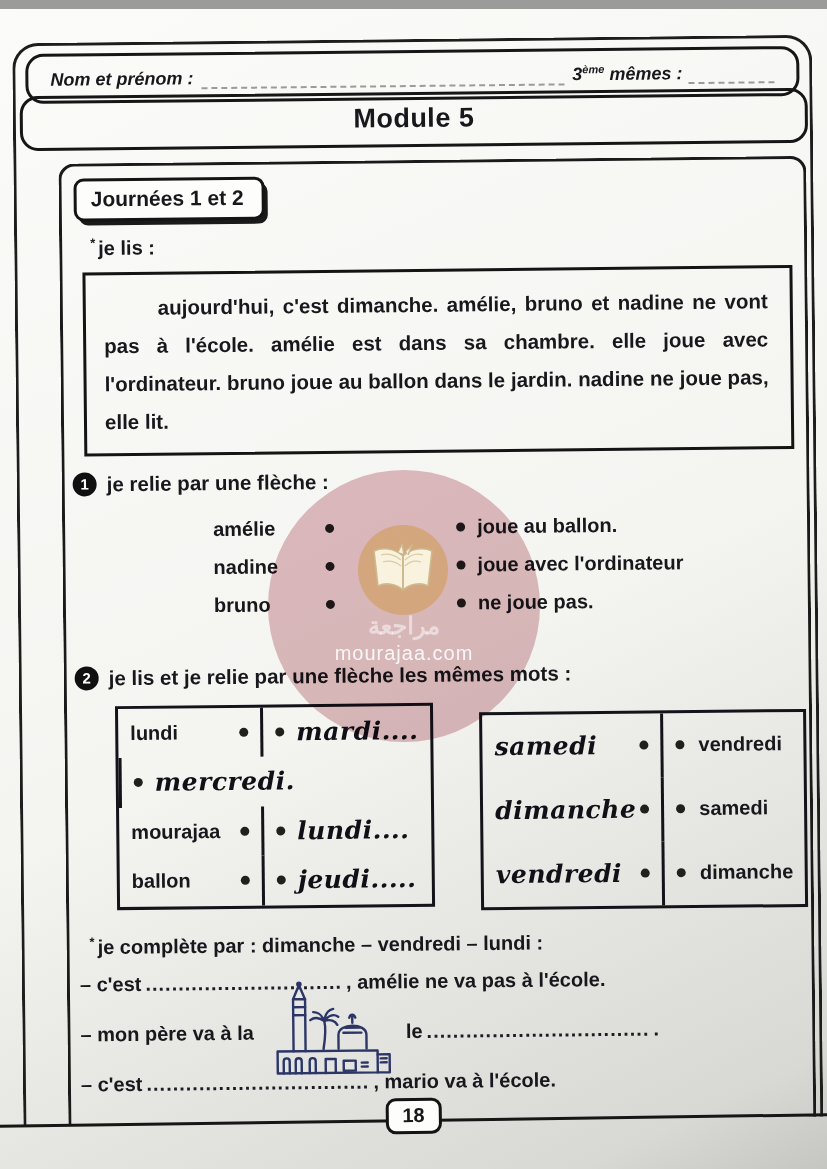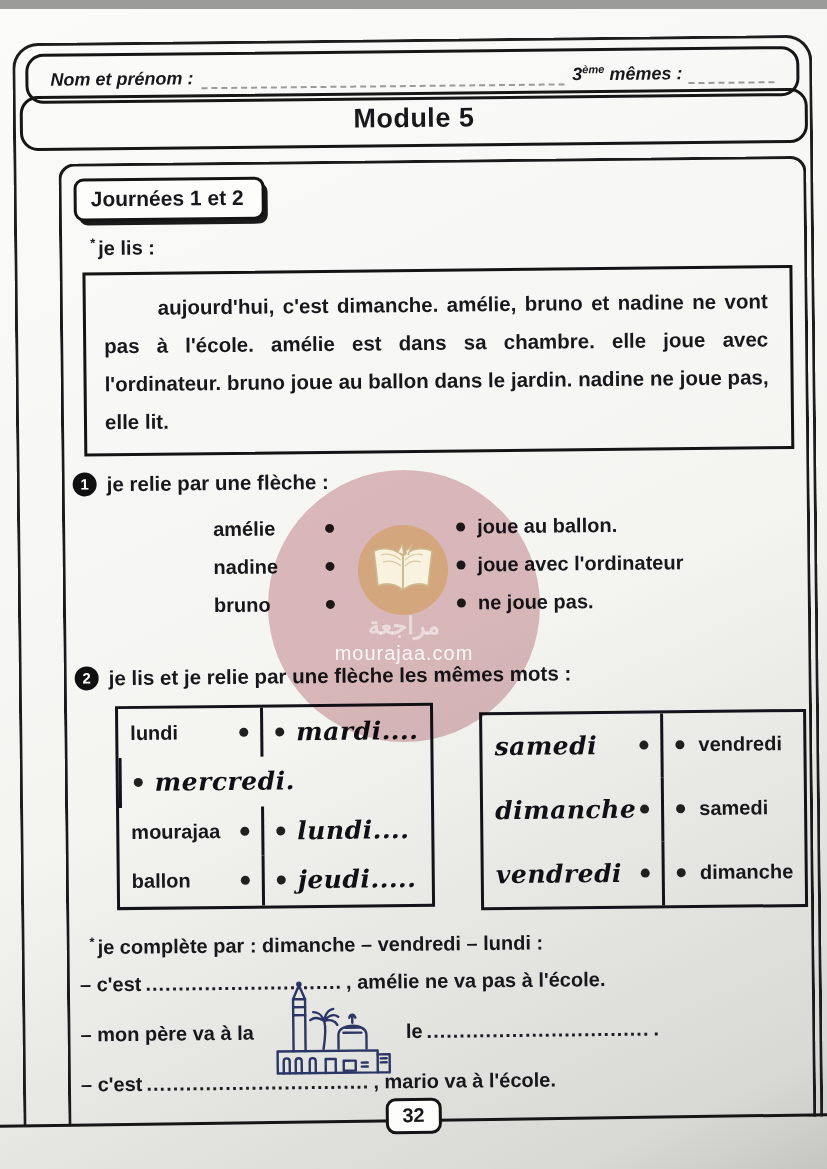--- a/index.html
+++ b/index.html
@@ -314,21 +314,21 @@
       <div class="fill-line">
         <span>– c'est</span>
         <span class="fill-dots">..................................</span>
         <span>, mario va à l'école.</span>
       </div>
 
     </div>
   </div>
 
   <div class="footer-line">
-    <div class="page-badge">32</div>
+    <div class="page-badge">18</div>
   </div>
 
   <div class="watermark">
     <div class="wm-pink"></div>
     <div class="wm-yellow"></div>
     <div class="wm-book">
       <svg width="70" height="56" viewBox="0 0 70 56" fill="none" stroke="#cdb98d" stroke-width="1.6" stroke-linejoin="round">
         <path d="M35 14 C26 6 14 5 6 9 L10 44 C18 40 28 42 35 48 Z" fill="#f9f2df"></path>
         <path d="M35 14 C44 6 56 5 64 9 L60 44 C52 40 42 42 35 48 Z" fill="#f9f2df"></path>
         <path d="M13 13 C20 11 28 13 33 18 M15 20 C22 18 28 20 33 24 M55 13 C49 11 42 13 37 18 M53 20 C47 18 41 20 37 24" stroke="#dccba2" stroke-width="1.2"></path>

